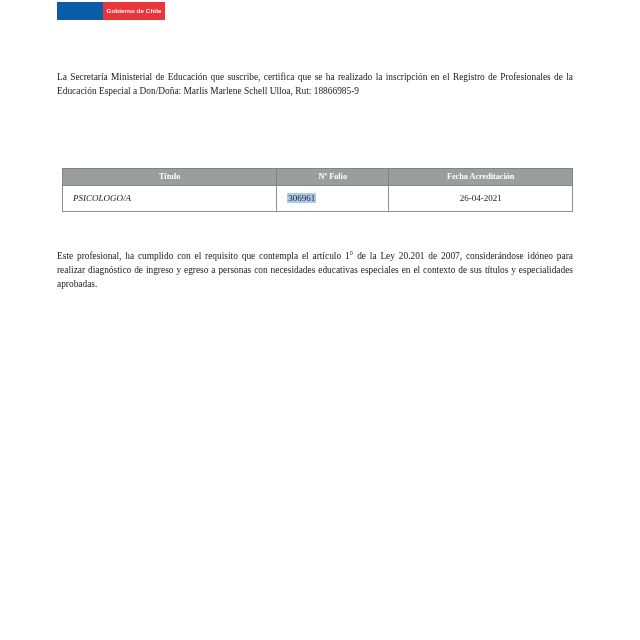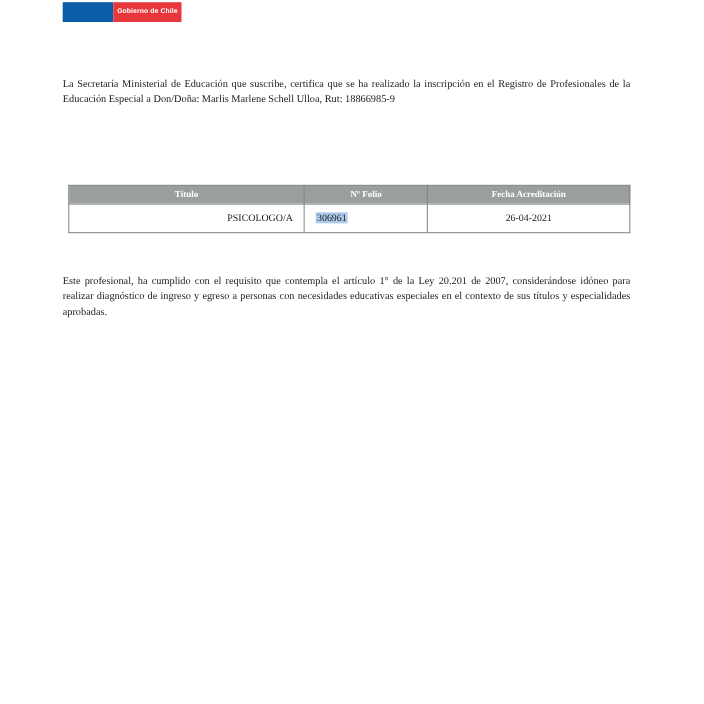--- a/index.html
+++ b/index.html
@@ -112,21 +112,21 @@
     padding: 7px 10px 7px 10px;
     border: 1px solid #8b9090;
     color: #1a1a1a;
     vertical-align: middle;
     line-height: 1.2;
   }
   col.c1 { width: 42%; }
   col.c2 { width: 22%; }
   col.c3 { width: 36%; }
 
-  .cell-title { text-align: right; padding-left: 10px; }
+  .cell-title { text-align: left; padding-left: 10px; font-style: italic; }
   .cell-folio { text-align: left; padding-left: 10px; }
   .cell-date  { text-align: center; padding-left: 18px; }
 
   .highlight {
     background: #accbec;
     color: #1a1a1a;
     padding: 0 1px;
   }
 
   

